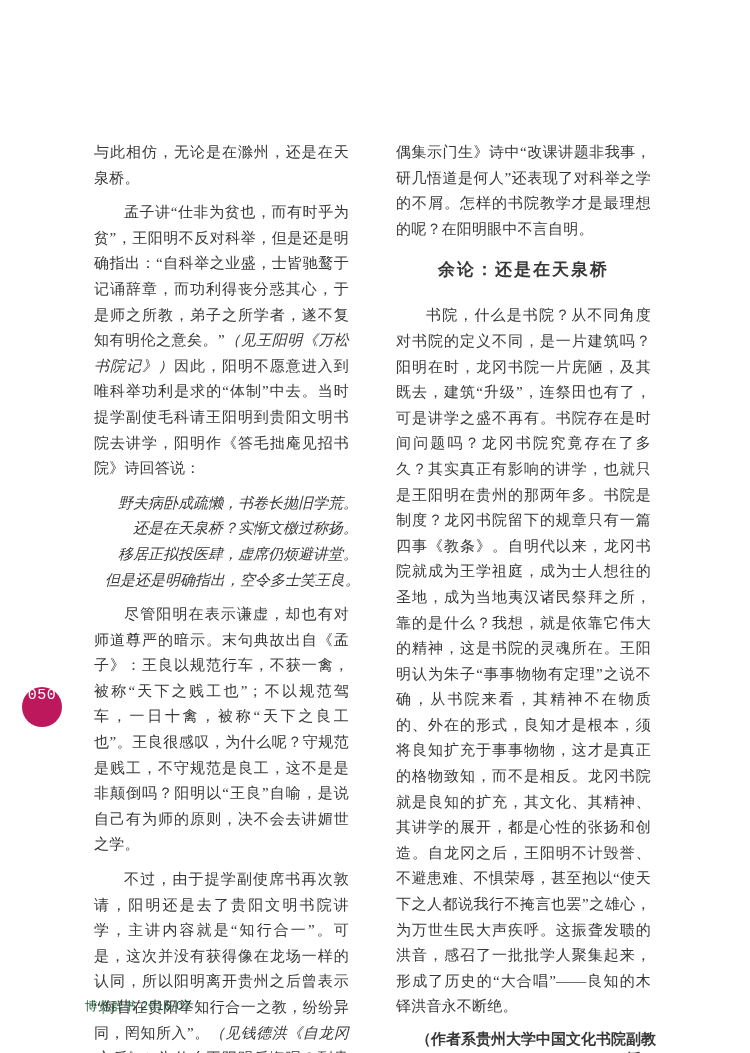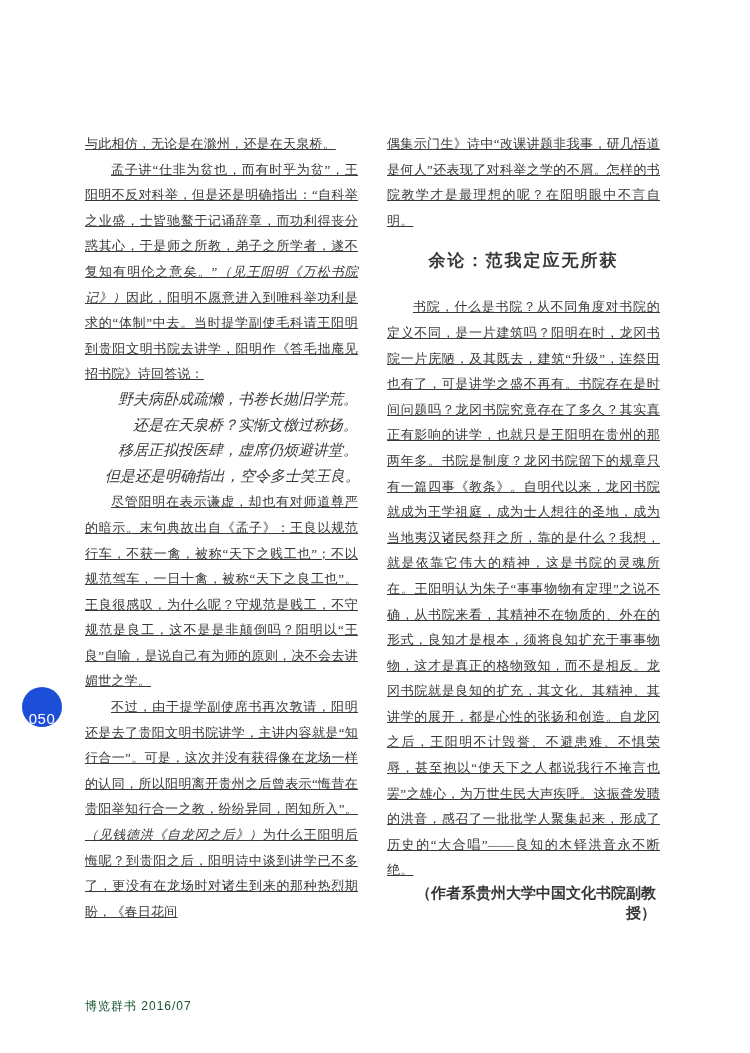--- a/index.html
+++ b/index.html
@@ -15,27 +15,26 @@
   .content {
     position: absolute;
     top: 131px;
     left: 85px;
     width: 575px;
     display: flex;
   }
   .col { width: 273px; }
   .col-left { margin-right: 29px; }
   .para {
-    margin: 0;
-    font-size: 13px;
+    margin: 9px;
+    font-size: 15px;
     line-height: 25.6px;
     text-align: justify;
     text-justify: inter-ideograph;
     letter-spacing: 0.2px;
-    text-decoration: underline;
   }
   .para.indent { text-indent: 2em; }
   .cite { font-style: italic; }
   .poem { margin: 0 0 0 20px; font-style: italic; text-align: right; }
   .poem-line { font-size: 15px; line-height: 25.6px; white-space: nowrap; }
   .section-heading {
     margin: 15px 0 20px 0;
     text-align: center;
     font-size: 17px;
     font-weight: bold;
@@ -50,28 +49,28 @@
     text-align: right;
     padding-right: 4px;
   }
   .page-badge {
     position: absolute;
     left: 22px;
     top: 687px;
     width: 40px;
     height: 40px;
     border-radius: 50%;
-    background: #1d4ed8;
+    background: #be185d;
     color: #ffffff;
     display: flex;
-    align-items: flex-end;
+    align-items: flex-start;
     justify-content: center;
     font-size: 15px;
     letter-spacing: 0.5px;
-    font-family: Liberation Sans, sans-serif;
+    font-family: Liberation Mono, monospace;
   }
   .footer {
     position: absolute;
     left: 85px;
     top: 998px;
     font-size: 12px;
     color: #14532d;
     letter-spacing: 1px;
     font-family: "Liberation Sans", "DejaVu Sans", sans-serif;
   }
@@ -93,21 +92,21 @@
           <div class="poem-line">野夫病卧成疏懒，书卷长抛旧学荒。</div>
           <div class="poem-line">还是在天泉桥？实惭文檄过称扬。</div>
           <div class="poem-line">移居正拟投医肆，虚席仍烦避讲堂。</div>
           <div class="poem-line">但是还是明确指出，空令多士笑王良。</div>
         </div>
         <p class="para indent"><span>尽管阳明在表示谦虚，却也有对师道尊严的暗示。末句典故出自《孟子》：王良以规范行车，不获一禽，被称“天下之贱工也”；不以规范驾车，一日十禽，被称“天下之良工也”。王良很感叹，为什么呢？守规范是贱工，不守规范是良工，这不是是非颠倒吗？阳明以“王良”自喻，是说自己有为师的原则，决不会去讲媚世之学。</span></p>
         <p class="para indent"><span>不过，由于提学副使席书再次敦请，阳明还是去了贵阳文明书院讲学，主讲内容就是“知行合一”。可是，这次并没有获得像在龙场一样的认同，所以阳明离开贵州之后曾表示“悔昔在贵阳举知行合一之教，纷纷异同，罔知所入”。</span><span class="cite">（见钱德洪《自龙冈之后》）</span><span>为什么王阳明后悔呢？到贵阳之后，阳明诗中谈到讲学已不多了，更没有在龙场时对诸生到来的那种热烈期盼，《春日花间</span></p>
       </div>
     <div class="col col-right" id="col-right">
         <p class="para"><span>偶集示门生》诗中“改课讲题非我事，研几悟道是何人”还表现了对科举之学的不屑。怎样的书院教学才是最理想的呢？在阳明眼中不言自明。</span></p>
-        <h3 class="section-heading">余论：范我定应无所获</h3>
+        <h3 class="section-heading">余论：还是在天泉桥</h3>
         <p class="para indent"><span>书院，什么是书院？从不同角度对书院的定义不同，是一片建筑吗？阳明在时，龙冈书院一片庑陋，及其既去，建筑“升级”，连祭田也有了，可是讲学之盛不再有。书院存在是时间问题吗？龙冈书院究竟存在了多久？其实真正有影响的讲学，也就只是王阳明在贵州的那两年多。书院是制度？龙冈书院留下的规章只有一篇四事《教条》。自明代以来，龙冈书院就成为王学祖庭，成为士人想往的圣地，成为当地夷汉诸民祭拜之所，靠的是什么？我想，就是依靠它伟大的精神，这是书院的灵魂所在。王阳明认为朱子“事事物物有定理”之说不确，从书院来看，其精神不在物质的、外在的形式，良知才是根本，须将良知扩充于事事物物，这才是真正的格物致知，而不是相反。龙冈书院就是良知的扩充，其文化、其精神、其讲学的展开，都是心性的张扬和创造。自龙冈之后，王阳明不计毁誉、不避患难、不惧荣辱，甚至抱以“使天下之人都说我行不掩言也罢”之雄心，为万世生民大声疾呼。这振聋发聩的洪音，感召了一批批学人聚集起来，形成了历史的“大合唱”——良知的木铎洪音永不断绝。</span></p>
         <p class="author-line">（作者系贵州大学中国文化书院副教授）</p>
       </div>
   </div>
 
   <div class="footer">博览群书  2016/07</div>
 
 </div>
 
 </body></html>

